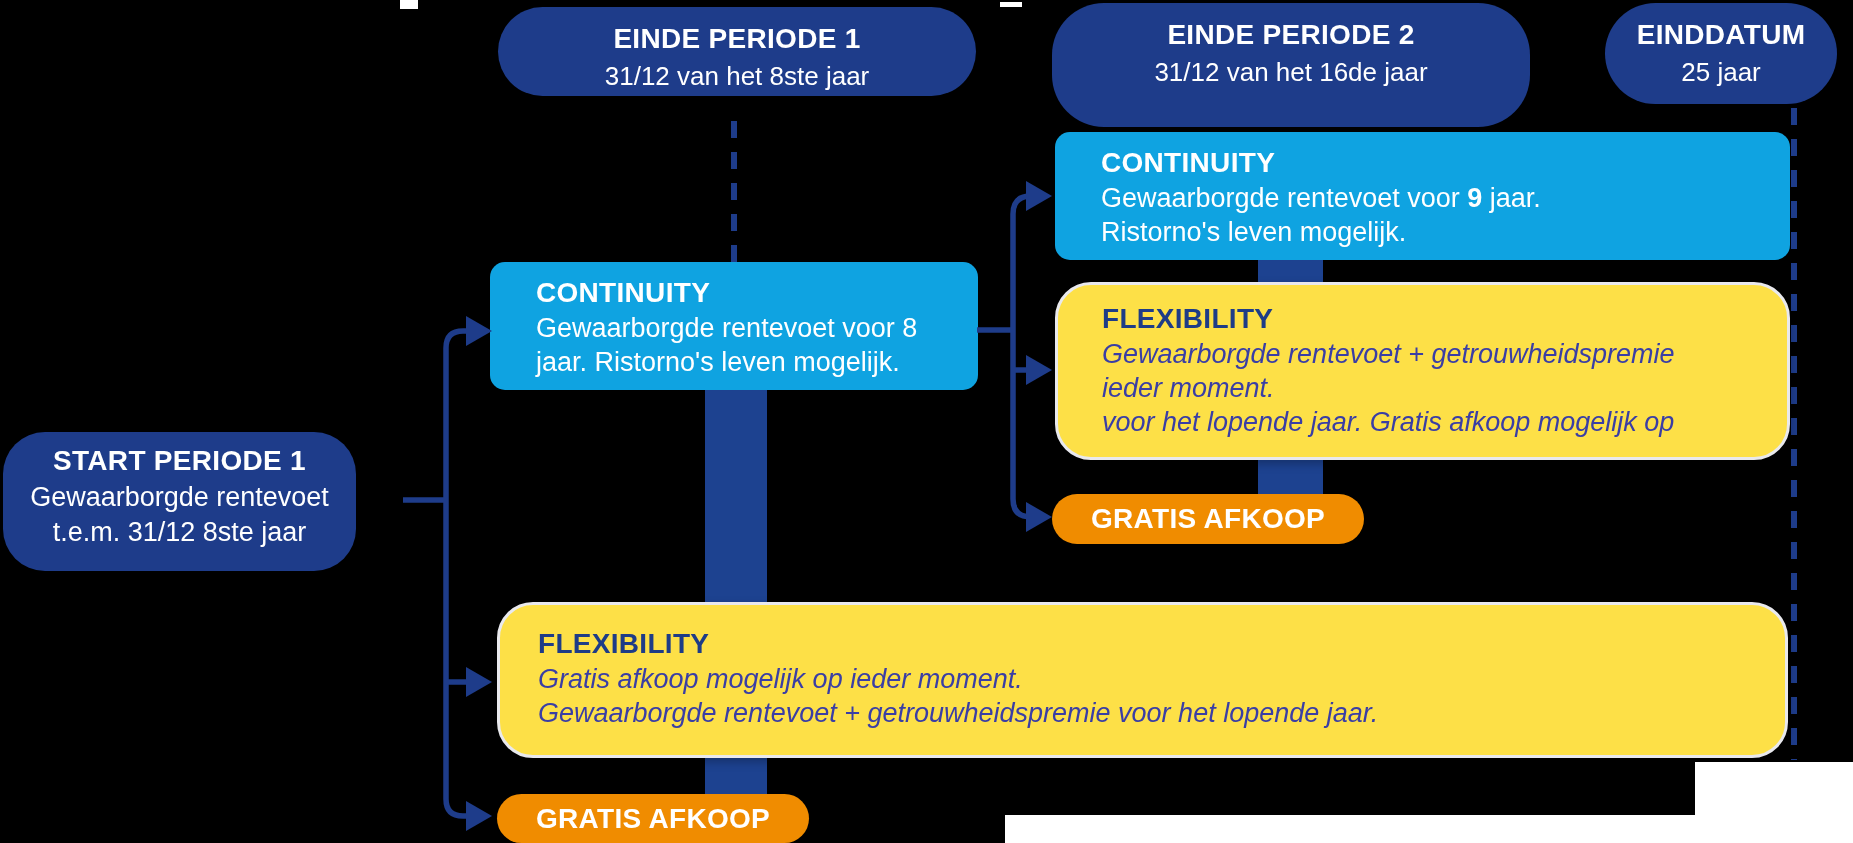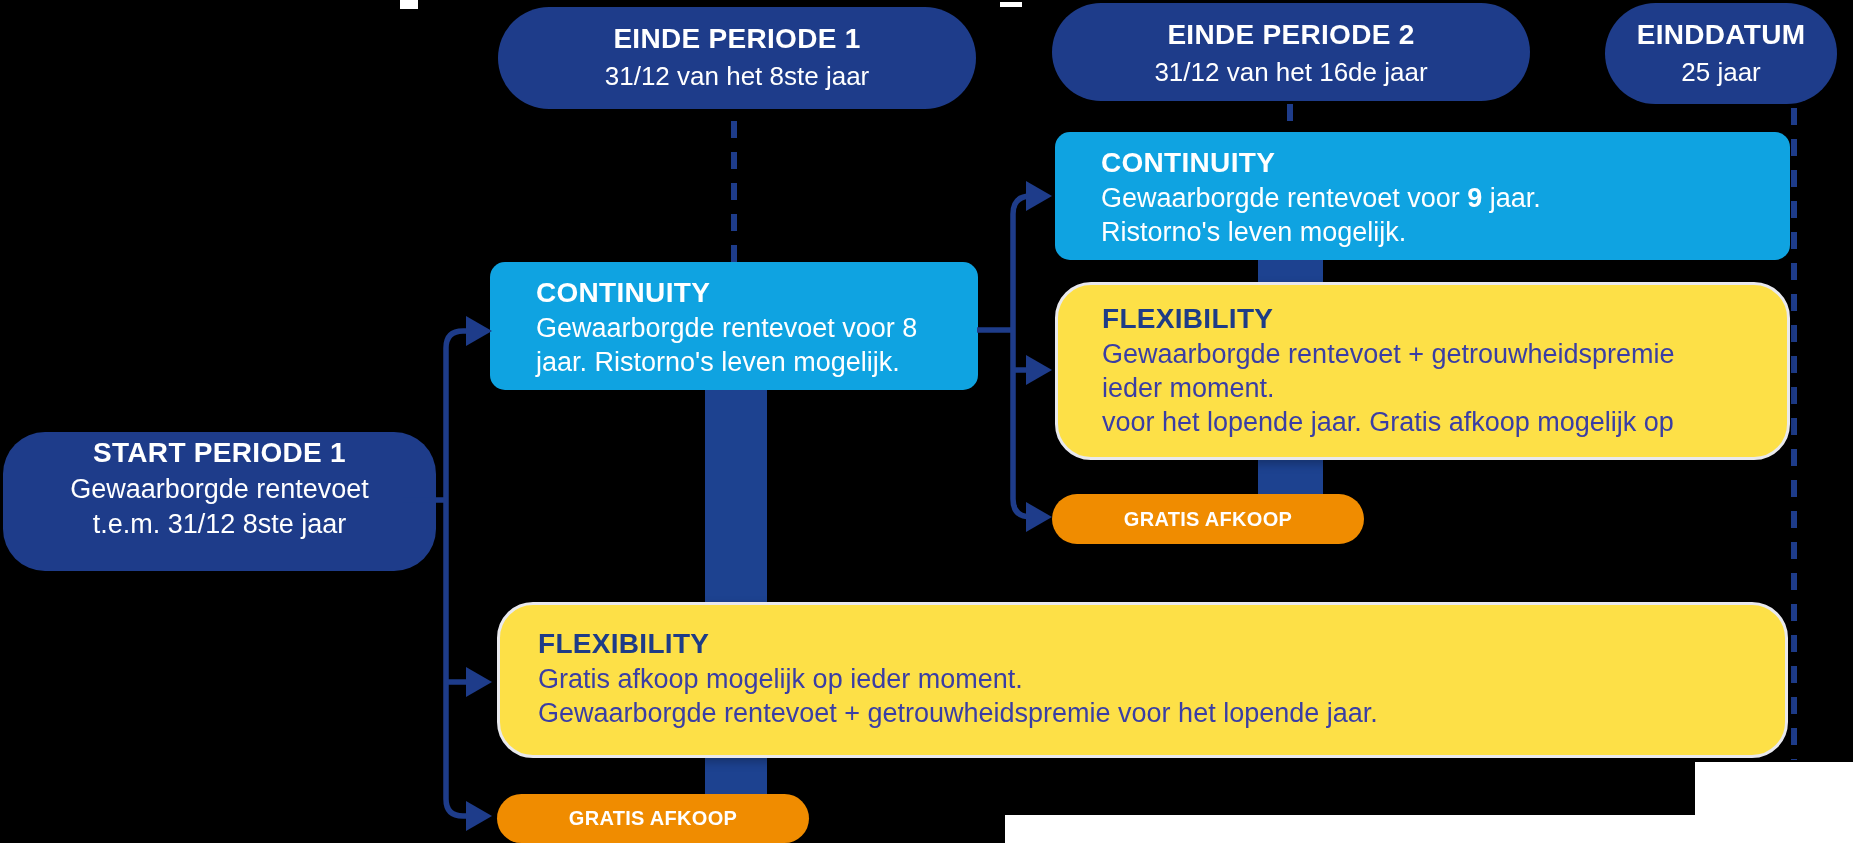--- a/index.html
+++ b/index.html
@@ -7,52 +7,52 @@
     position:relative;width:1853px;height:843px;background:#000;overflow:hidden;
     font-family:"Liberation Sans",sans-serif;
   }
   
   .navy-pill{
     position:absolute;background:#1e3c8a;border-radius:52px;color:#fff;
     text-align:center;z-index:2;
   }
   .navy-pill .t{font-weight:bold;font-size:28px;line-height:40px;padding-top:12px;letter-spacing:.3px;}
   .navy-pill .s{font-size:26px;line-height:34px;font-weight:400;}
-  #pill-ep1{left:498px;top:7px;width:478px;height:102px;}
-  #pill-ep2{left:1052px;top:3px;width:478px;height:98px;}
+  #pill-ep1{left:498px;top:7px;width:478px;height:89px;}
+  #pill-ep2{left:1052px;top:3px;width:478px;height:124px;}
   #pill-end{left:1605px;top:3px;width:232px;height:101px;}
   
   #box-start{
-    position:absolute;left:3px;top:432px;width:433px;height:139px;background:#1e3c8a;
-    border-radius:42px;color:#fff;text-align:center;z-index:2;padding-top:2px;box-sizing:border-box;
+    position:absolute;left:3px;top:432px;width:353px;height:139px;background:#1e3c8a;
+    border-radius:42px;color:#fff;text-align:center;z-index:2;padding-top:10px;box-sizing:border-box;
   }
   #box-start .t{font-weight:bold;font-size:28px;line-height:38px;letter-spacing:.3px;}
   #box-start .s{font-size:27px;line-height:35px;}
   
   .cyan-box{
     position:absolute;background:#0fa3e1;border-radius:15px;color:#fff;z-index:2;
     box-sizing:border-box;padding:13px 24px 0 46px;
   }
   .cyan-box .t{font-weight:bold;font-size:28px;line-height:36px;letter-spacing:.3px;}
   .cyan-box .b{font-size:27px;line-height:34px;}
   #box-cont-mid{left:490px;top:262px;width:488px;height:128px;}
   #box-cont-right{left:1055px;top:132px;width:735px;height:128px;}
   
   .white-box{
     position:absolute;background:#fde047;border:3px solid #e9e9ed;border-radius:36px;z-index:2;
     box-sizing:border-box;box-shadow:0 4px 10px rgba(0,0,0,.25);
   }
   .white-box .t{font-weight:bold;font-size:28px;line-height:36px;color:#1e3c87;letter-spacing:.3px;}
-  .white-box .b{font-size:27px;line-height:34px;color:#3a3ea5;}
+  .white-box .b{font-size:27px;line-height:34px;color:#3a3ea5;font-style:italic;}
   #box-flex-right{left:1055px;top:282px;width:735px;height:178px;padding:16px 24px 0 44px;}
   #box-flex-bottom{left:497px;top:602px;width:1291px;height:156px;padding:21px 24px 0 38px;}
   
   .orange-pill{
     position:absolute;background:#f08c00;border-radius:26px;color:#fff;z-index:2;
-    font-weight:bold;font-size:20px;text-align:center;letter-spacing:.3px;
+    font-weight:bold;font-size:28px;text-align:center;letter-spacing:.3px;
   }
   #pill-gratis-right{left:1052px;top:494px;width:312px;height:50px;line-height:50px;}
   #pill-gratis-bottom{left:497px;top:794px;width:312px;height:49px;line-height:49px;}
   
   .bar{position:absolute;background:#1d4290;z-index:1;}
   #bar-mid{left:705px;top:388px;width:62px;height:408px;}
   #bar-right{left:1258px;top:256px;width:65px;height:240px;}
   
   .dash-v{
     position:absolute;width:6px;z-index:1;

